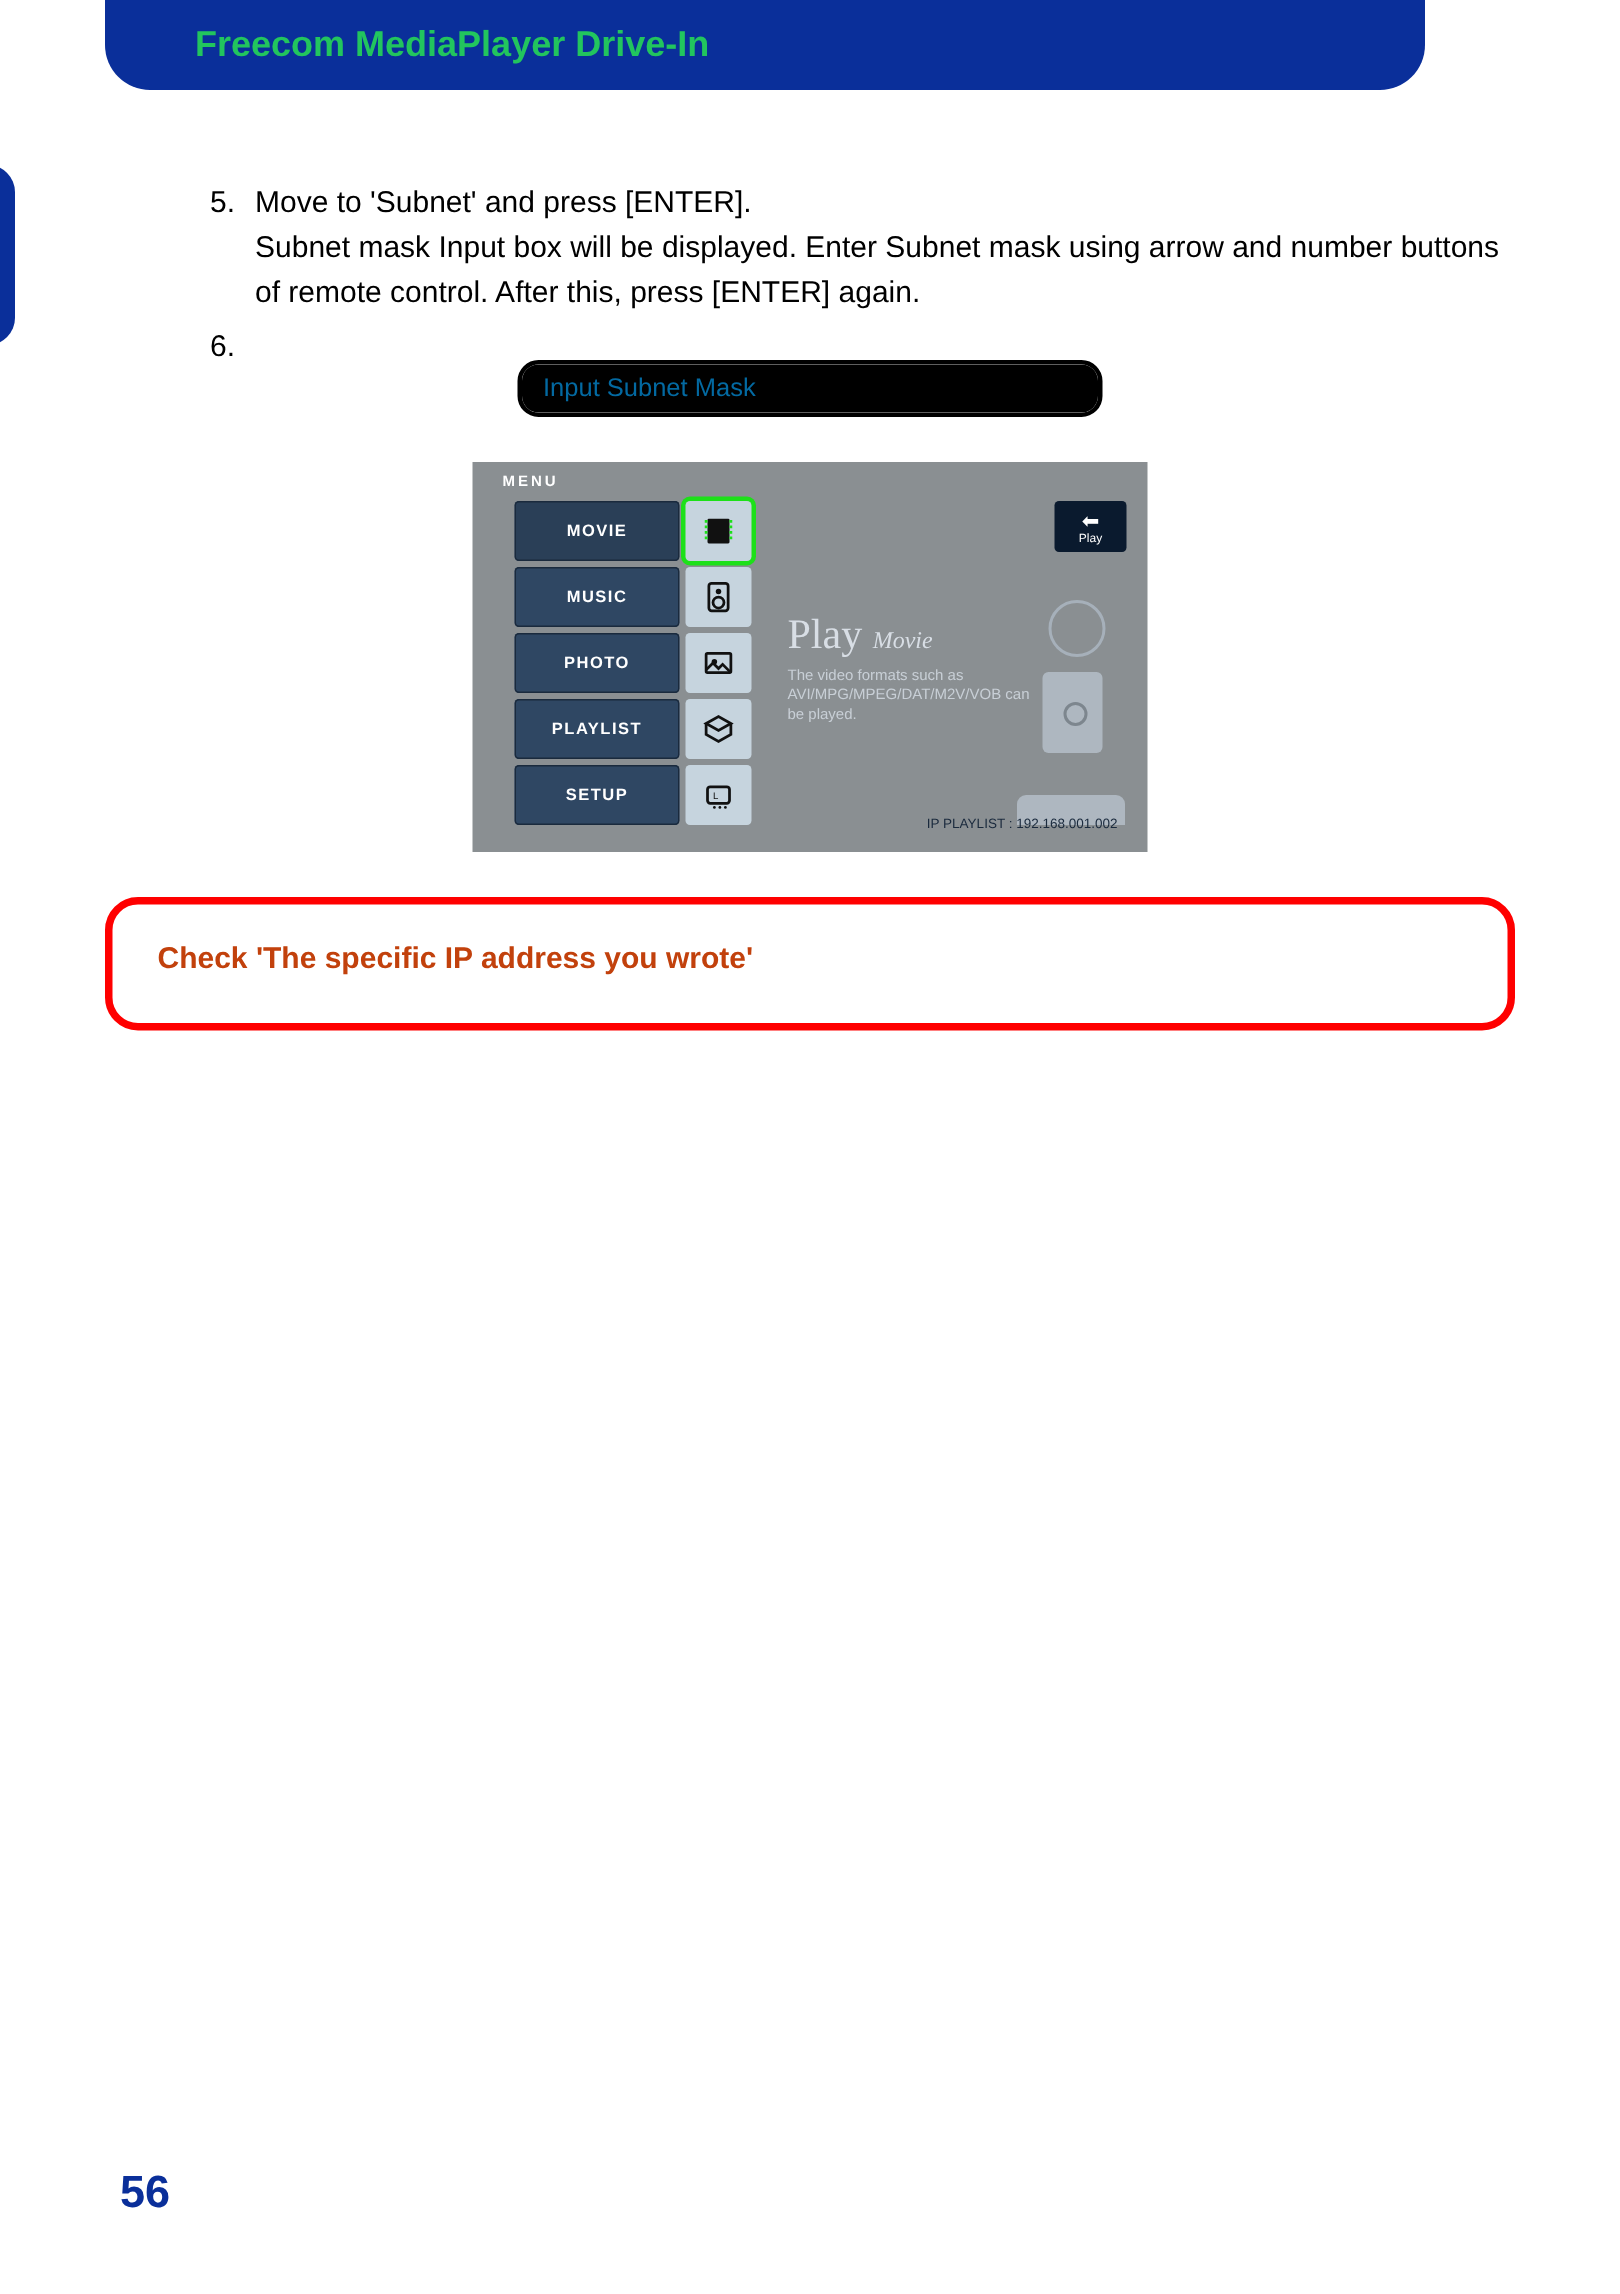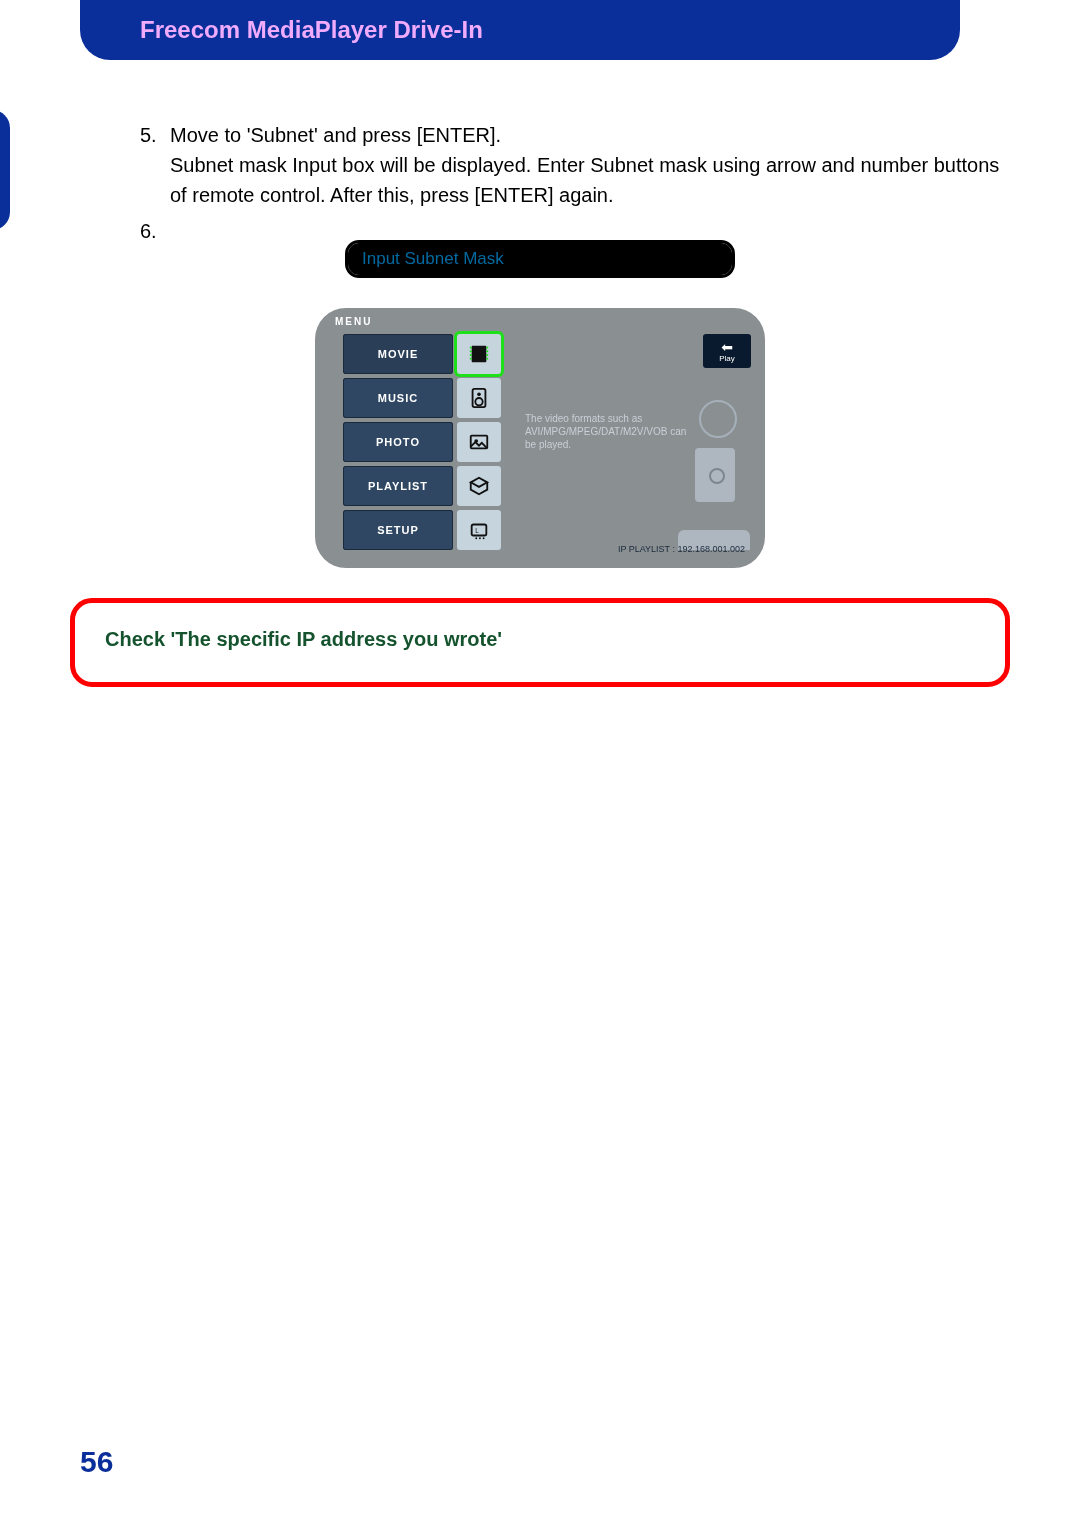--- a/index.html
+++ b/index.html
@@ -16,28 +16,28 @@
     height: 100%;
     padding: 0 70px;
   }
   .header-bar {
     position: relative;
     height: 80px;
     margin-left: 0;
   }
   .header-tab {
     position: absolute;
-    left: 10px;
+    left: 0;
     top: 0;
     width: 880px;
     height: 60px;
     background: #0a2f9a;
     border-bottom-left-radius: 30px;
     border-bottom-right-radius: 30px;
-    color: #f0abfc;
+    color: #22c55e;
     font-weight: bold;
     font-size: 24px;
     line-height: 60px;
     padding-left: 60px;
   }
   .side-tab {
     position: absolute;
     left: -55px;
     top: 110px;
     width: 65px;
@@ -91,21 +91,20 @@
   }
 
   
   .menu-shot {
     width: 450px;
     height: 260px;
     margin: 0 auto 30px auto;
     background: #8a8f92;
     position: relative;
     font-family: Arial, sans-serif;
-    border-radius: 31px;
   }
   .menu-label {
     position:absolute; left:20px; top:8px;
     color:#fff; font-size:10px; letter-spacing:2px; font-weight:bold;
   }
   .menu-col {
     position:absolute; left:28px; top:26px; width:110px;
   }
   .menu-item {
     height:40px; background:#2f4763; color:#fff;
@@ -162,21 +161,21 @@
   .ip-line {
     position:absolute; right:20px; bottom:14px; color:#1a2a3d; font-size:9px;
   }
 
   
   .callout {
     border: 5px solid #f00;
     border-radius: 22px;
     padding: 22px 30px;
     margin: 20px 0;
-    color: #14532d;
+    color: #c2410c;
     font-weight: bold;
     font-size: 20px;
     line-height: 1.45;
     text-align: justify;
   }
   .callout .line1 { margin-bottom: 6px; }
 
   .page-number {
     position: absolute;
     left: 80px;
@@ -269,20 +268,24 @@
             <circle cx="13" cy="21" r="1"></circle>
             <circle cx="17" cy="21" r="1"></circle>
           </svg>
       </div>
     </div>
     <div class="back-btn">
       <span class="arrow">⬅</span>
       <span>Play</span>
     </div>
     <div class="play-area">
+      <div class="play-title">
+        <span>Play</span>
+        <span class="sub">Movie</span>
+      </div>
       <div class="play-desc">The video formats such as AVI/MPG/MPEG/DAT/M2V/VOB can be played.</div>
     </div>
     <div class="disc"></div>
     <div class="floppy"></div>
     <div class="stand"></div>
     <div class="ip-line">IP PLAYLIST : 192.168.001.002</div>
   </div>
 
   <div class="callout">
     <div class="line1">Check 'The specific IP address you wrote'</div>

